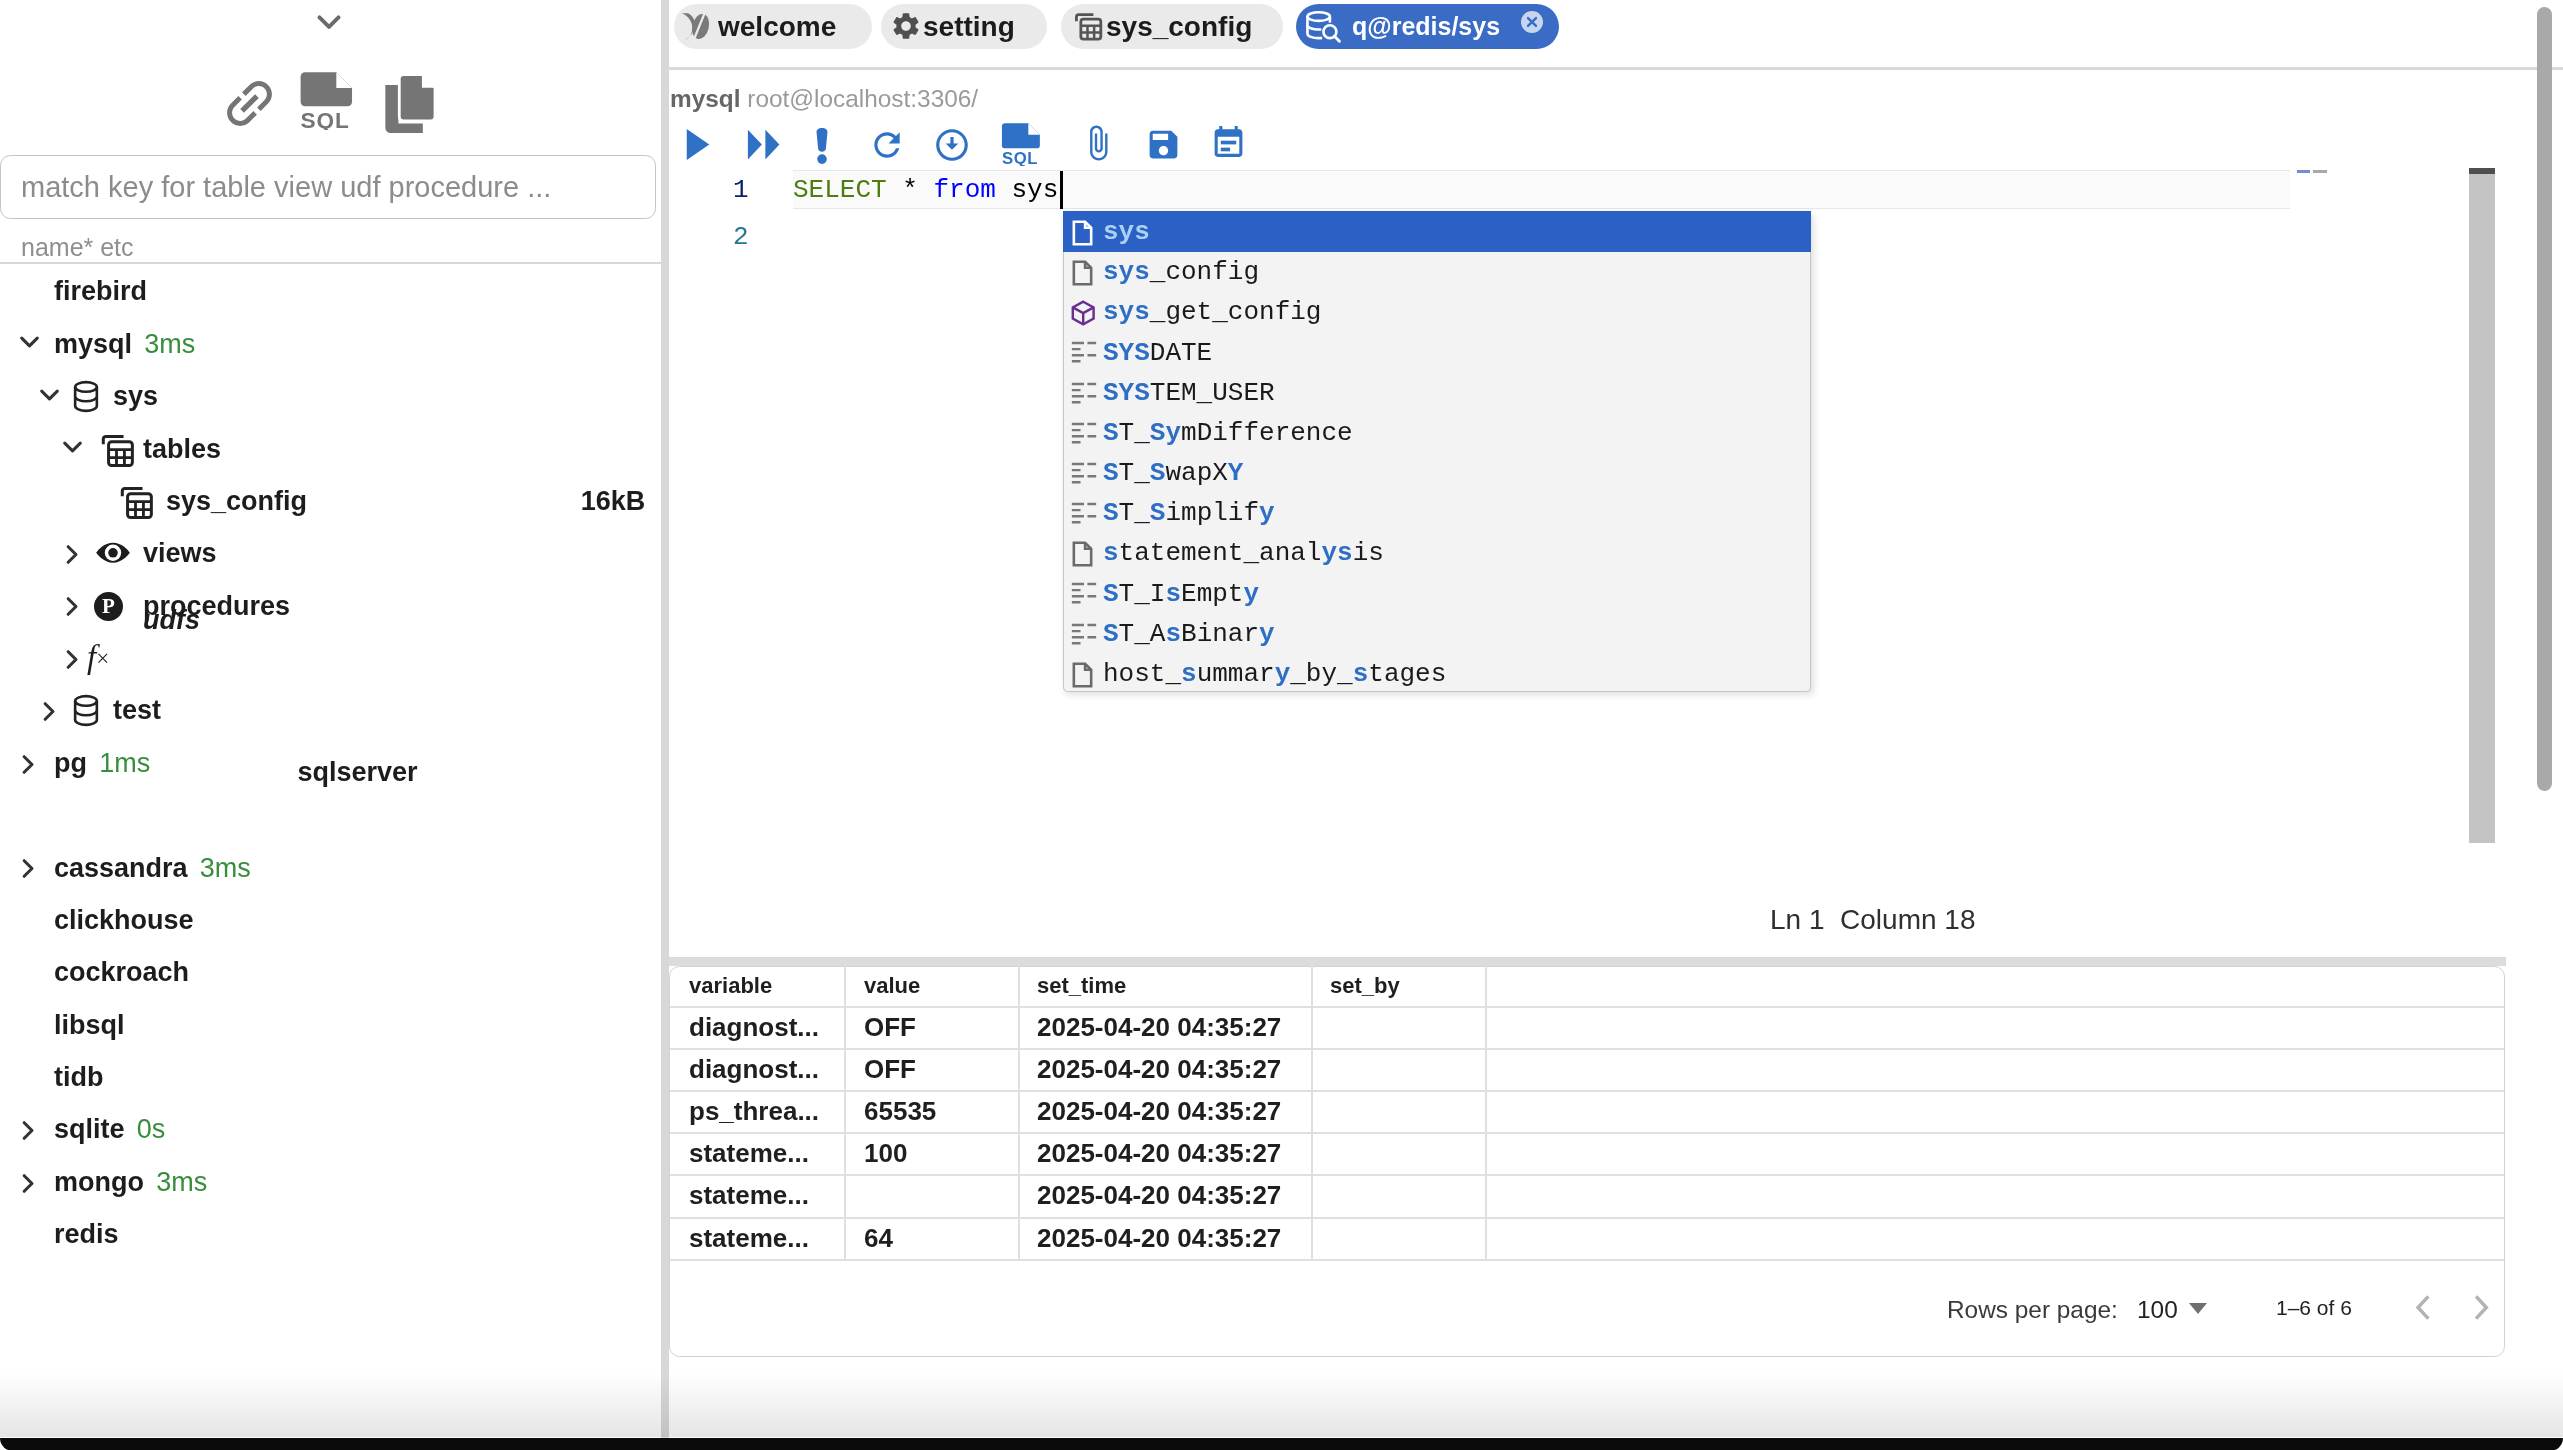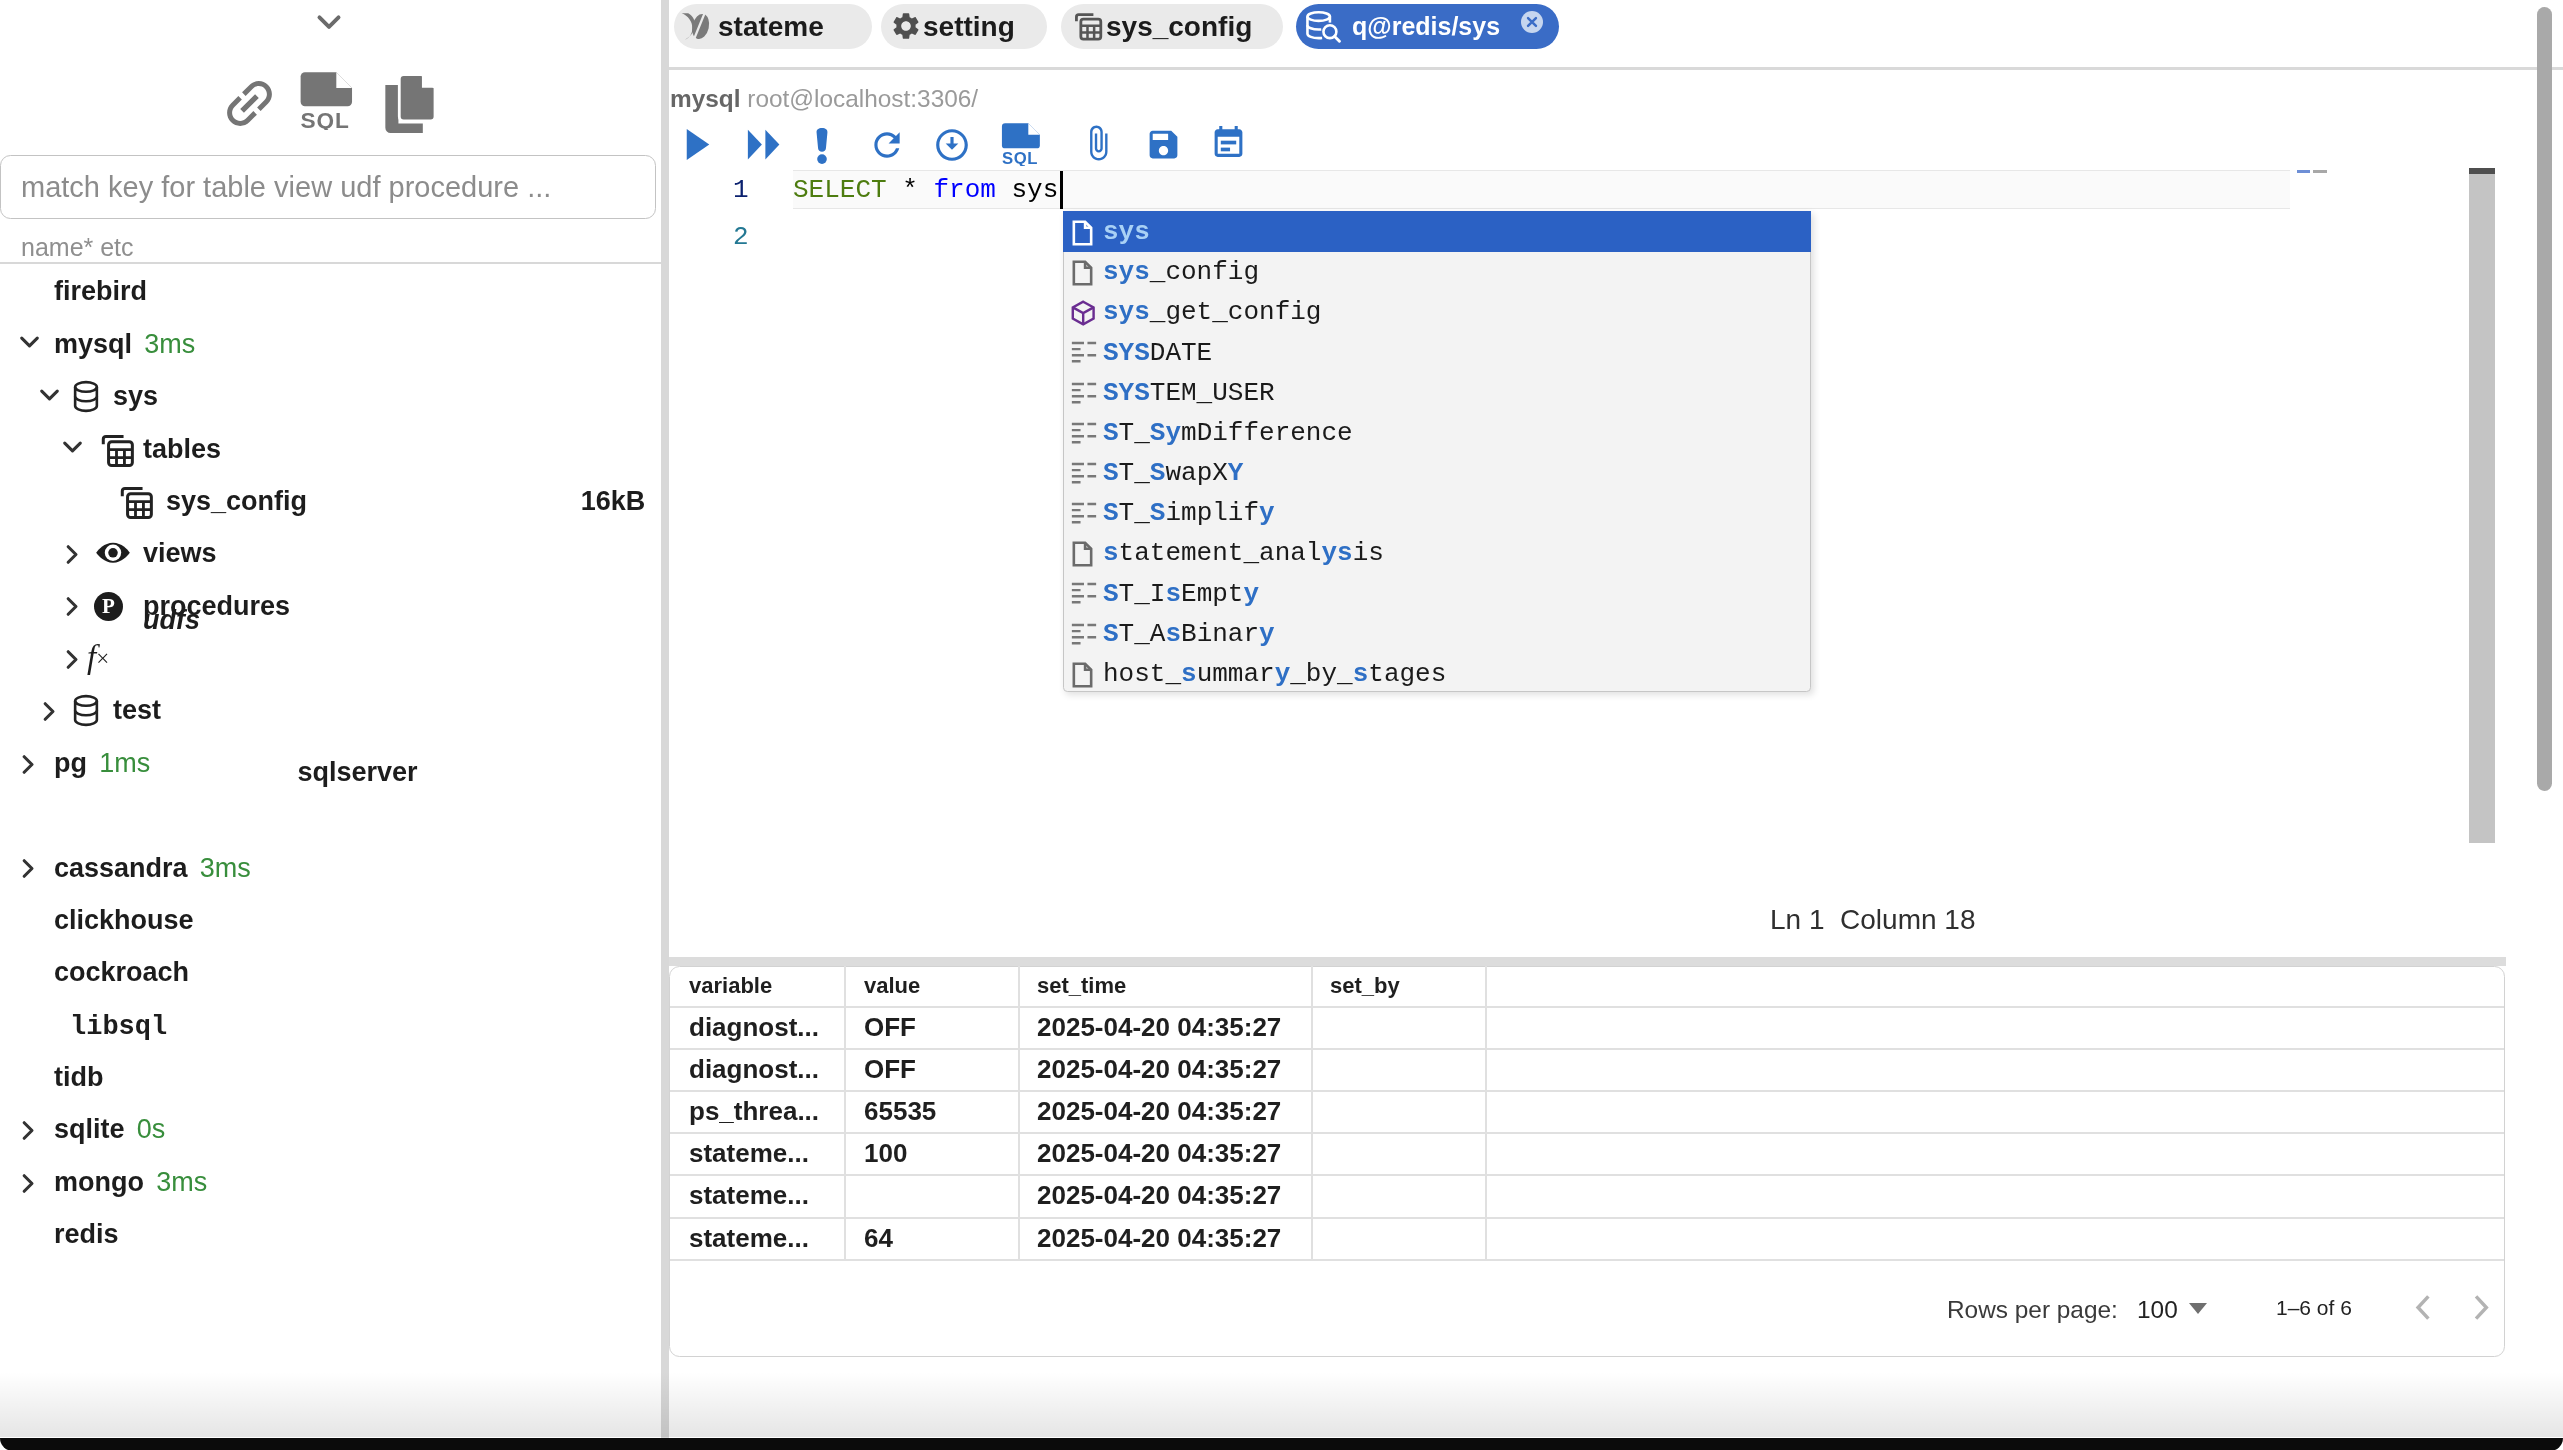--- a/index.html
+++ b/index.html
@@ -117,21 +117,21 @@
 
 <div class="treerow" style="top:746px;text-align:center;"><span style="margin-left:54px;">sqlserver</span></div>
 
 <div class="treerow" style="top:842px;"><span style="margin-left:54px;">cassandra</span><span class="ms">3ms</span></div>
 <svg class="abs chev" style="left:19px;top:857px;" width="19" height="23" viewBox="0 0 22 26">
     <path d="M6 4 L15 13 L6 22" fill="none" stroke="#333" stroke-width="3.6" stroke-linecap="round" stroke-linejoin="round"></path>
   </svg>
 
 <div class="treerow" style="top:894px;"><span style="margin-left:54px;">clickhouse</span></div>
 <div class="treerow" style="top:946px;"><span style="margin-left:54px;">cockroach</span></div>
-<div class="treerow" style="top:999px;"><span style="margin-left:70px;font-family:Liberation Mono, monospace;">libsql</span></div>
+<div class="treerow" style="top:999px;"><span style="margin-left:54px;">libsql</span></div>
 <div class="treerow" style="top:1051px;"><span style="margin-left:54px;">tidb</span></div>
 
 <div class="treerow" style="top:1103px;"><span style="margin-left:54px;">sqlite</span><span class="ms">0s</span></div>
 <svg class="abs chev" style="left:19px;top:1119px;" width="19" height="23" viewBox="0 0 22 26">
     <path d="M6 4 L15 13 L6 22" fill="none" stroke="#333" stroke-width="3.6" stroke-linecap="round" stroke-linejoin="round"></path>
   </svg>
 
 <div class="treerow" style="top:1156px;"><span style="margin-left:54px;">mongo</span><span class="ms">3ms</span></div>
 <svg class="abs chev" style="left:19px;top:1172px;" width="19" height="23" viewBox="0 0 22 26">
     <path d="M6 4 L15 13 L6 22" fill="none" stroke="#333" stroke-width="3.6" stroke-linecap="round" stroke-linejoin="round"></path>
@@ -142,21 +142,21 @@
 <div class="abs" style="left:661px;top:0;width:7.9px;height:1438px;background:#d8d8d8;"></div>
 
 <div class="abs" style="left:669px;top:67px;width:1894px;height:2.6px;background:#d9d9d9;"></div>
 
 <div class="abs" style="left:674px;top:3.5px;width:198px;height:45px;background:#eaeaea;border-radius:23px;"></div>
 <svg class="abs" style="left:680px;top:9.6px;" width="33" height="33" viewBox="0 0 40 40">
     <path d="M2 4 C10 7 15 14 15 22 C15 29 11 34 6 36 C12 33 18 27 18 18 C18 11 15 7 10 4 Z" fill="#7a7a7a"></path>
     <ellipse cx="25" cy="20" rx="10" ry="15.5" transform="rotate(13 25 20)" fill="#7a7a7a"></ellipse>
     <path d="M29 2 L14.5 38 L17.5 38 L32 2 Z" fill="#eaeaea"></path>
   </svg>
-<div class="abs b" style="left:718px;top:3.5px;height:45px;line-height:45px;font-size:28px;color:#1c1c1c;">stateme</div>
+<div class="abs b" style="left:718px;top:3.5px;height:45px;line-height:45px;font-size:28px;color:#1c1c1c;">welcome</div>
 
 <div class="abs" style="left:881px;top:3.5px;width:166px;height:45px;background:#eaeaea;border-radius:23px;"></div>
 <svg class="abs" style="left:890px;top:9.6px;" width="32" height="32" viewBox="0 0 24 24">
     <path d="M19.14 12.94c.04-.3.06-.61.06-.94 0-.32-.02-.64-.07-.94l2.03-1.58c.18-.14.23-.41.12-.61l-1.92-3.32c-.12-.22-.37-.29-.59-.22l-2.39.96c-.5-.38-1.03-.7-1.62-.94l-.36-2.54c-.04-.24-.24-.41-.48-.41h-3.84c-.24 0-.43.17-.47.41l-.36 2.54c-.59.24-1.13.57-1.62.94l-2.39-.96c-.22-.08-.47 0-.59.22L2.74 8.87c-.12.21-.08.47.12.61l2.03 1.58c-.05.3-.09.63-.09.94s.02.64.07.94l-2.03 1.58c-.18.14-.23.41-.12.61l1.92 3.32c.12.22.37.29.59.22l2.39-.96c.5.38 1.03.7 1.62.94l.36 2.54c.05.24.24.41.48.41h3.84c.24 0 .44-.17.47-.41l.36-2.54c.59-.24 1.13-.56 1.62-.94l2.39.96c.22.08.47 0 .59-.22l1.92-3.32c.12-.22.07-.47-.12-.61l-2.01-1.58zM12 15.6c-1.98 0-3.6-1.62-3.6-3.6s1.62-3.6 3.6-3.6 3.6 1.62 3.6 3.6-1.62 3.6-3.6 3.6z" fill="#4f4f4f"></path>
   </svg>
 <div class="abs b" style="left:923px;top:3.5px;height:37px;line-height:45px;font-size:28px;color:#1c1c1c;">setting</div>
 
 <div class="abs" style="left:1061px;top:3.5px;width:222px;height:45px;background:#eaeaea;border-radius:23px;"></div>
 <svg class="abs" style="left:1072px;top:11.3px;" width="31" height="31" viewBox="0 0 42 42">
     <path d="M6 14 v-6 a3 3 0 0 1 3 -3 h20" fill="none" stroke="#555" stroke-width="3.8"></path>

